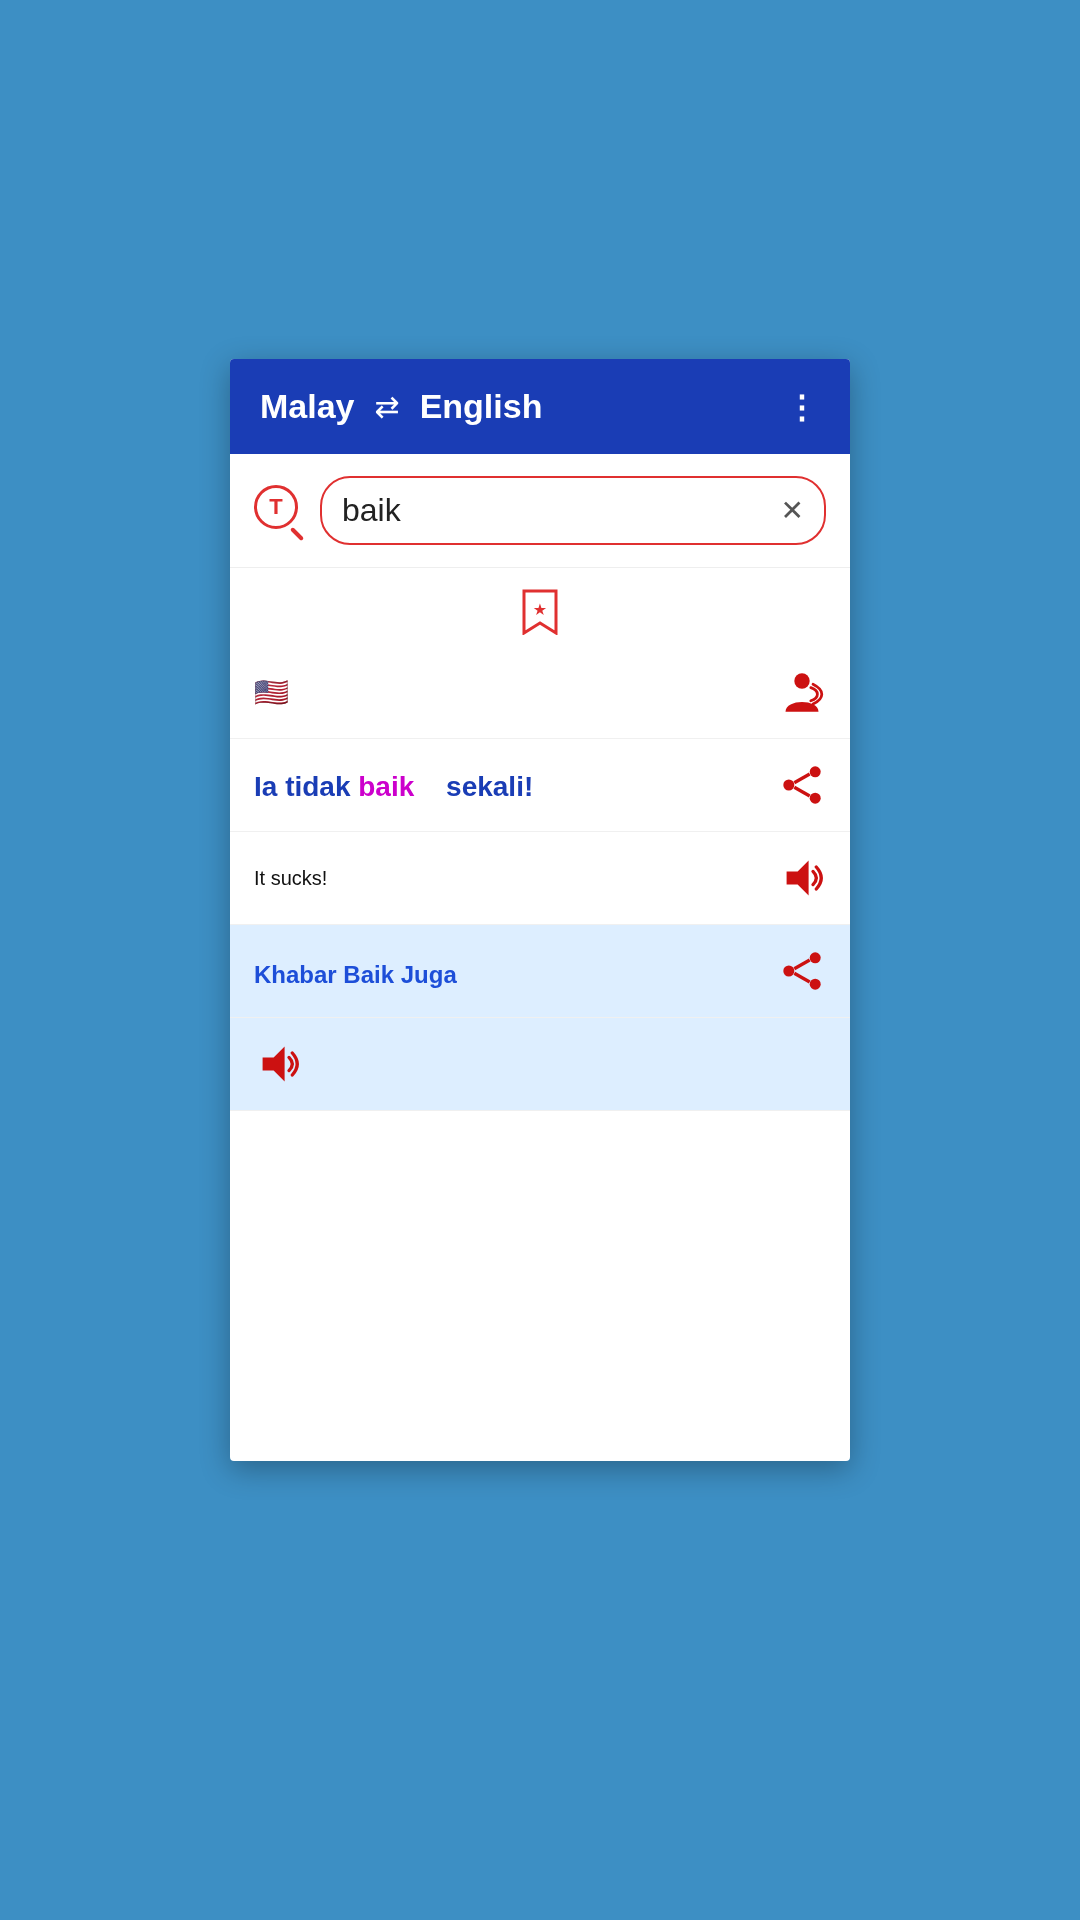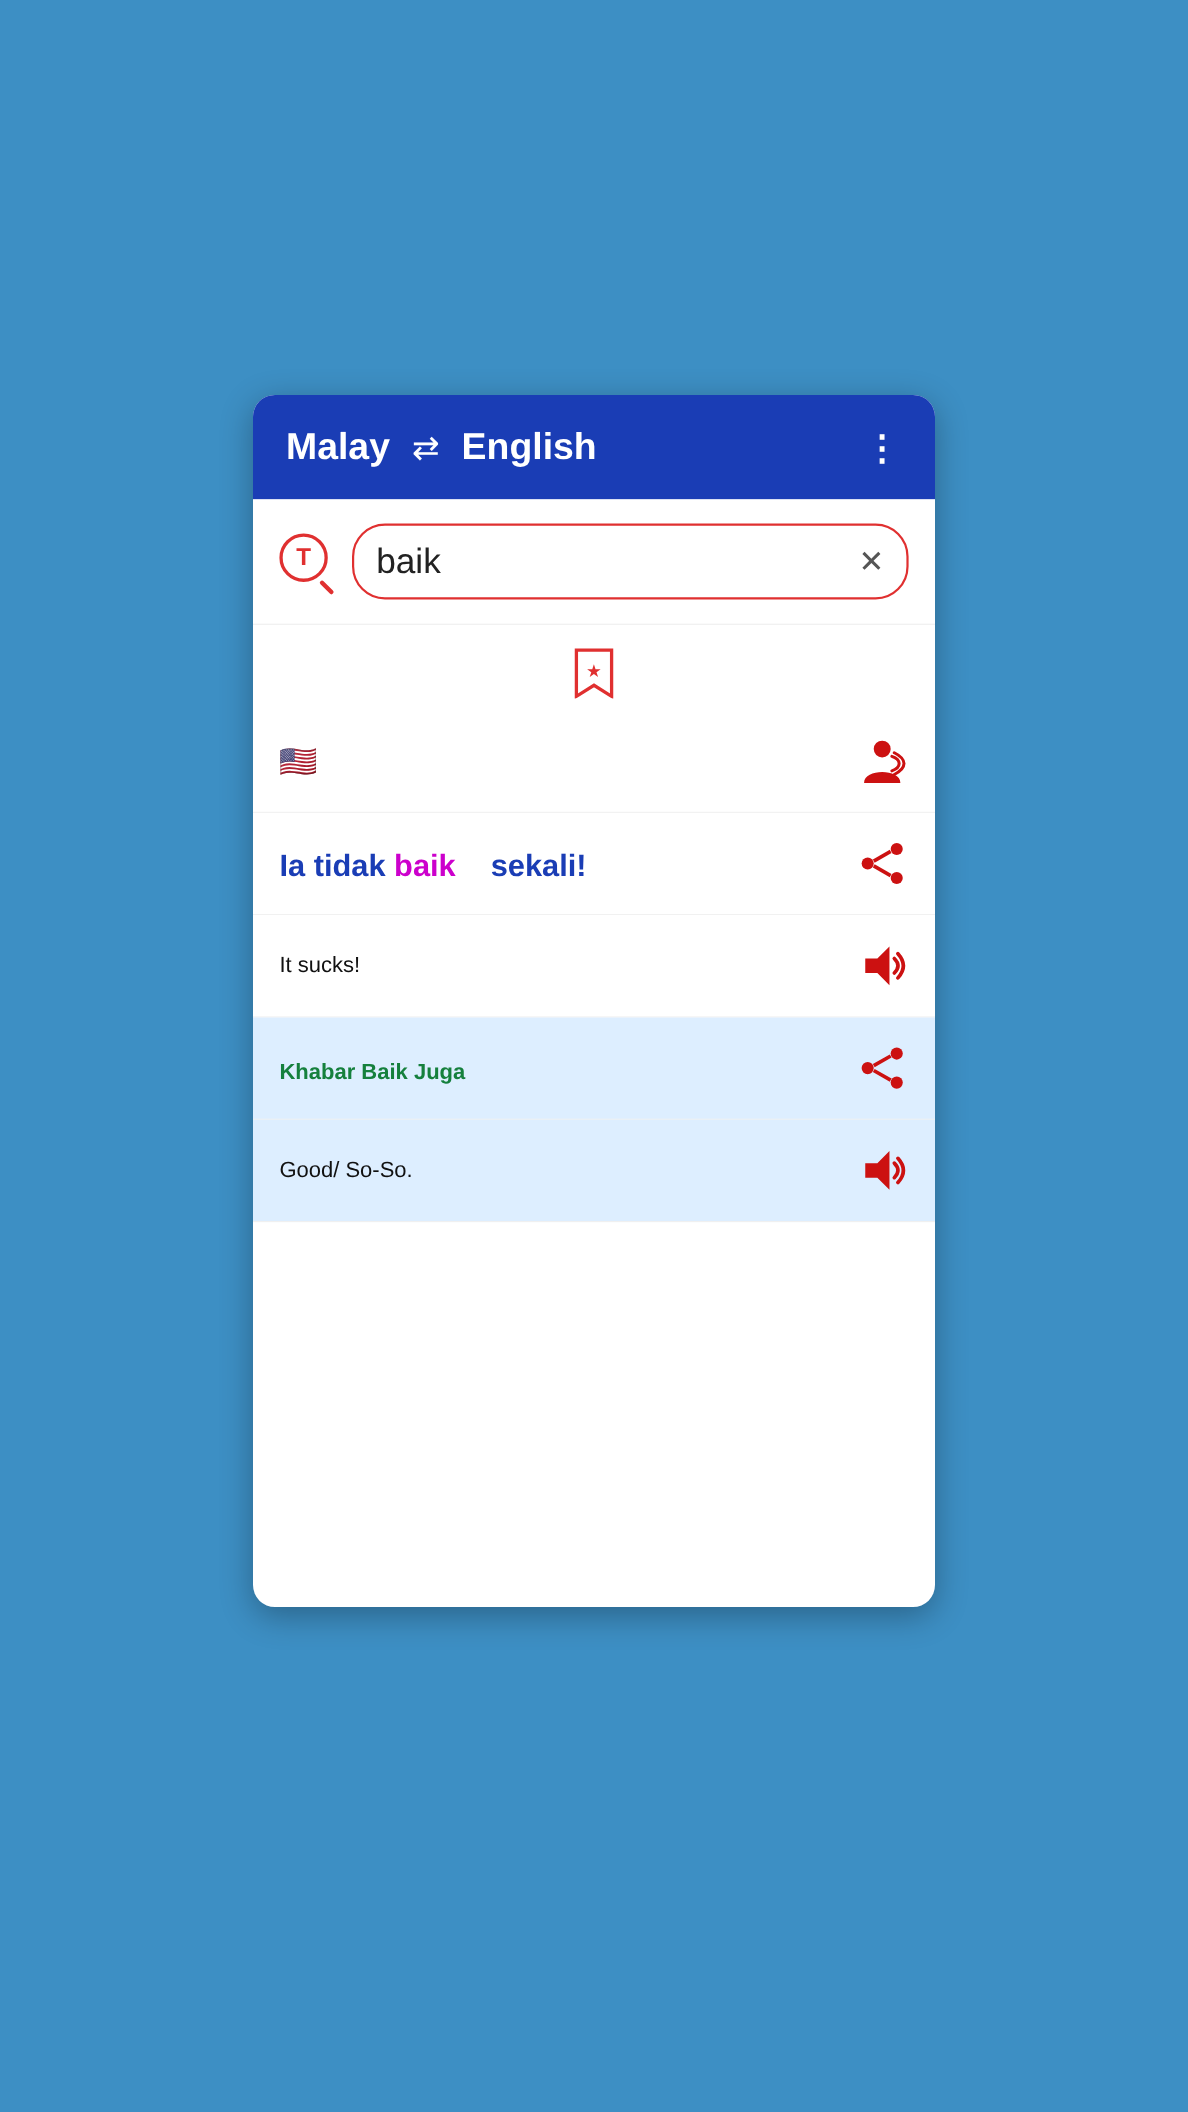--- a/index.html
+++ b/index.html
@@ -11,21 +11,21 @@
       background-color: #3d8fc4;
       display: flex;
       align-items: center;
       justify-content: center;
       font-family: 'Arial', sans-serif;
     }
 
     .app-container {
       width: 620px;
       background: white;
-      border-radius: 20px;
+      border-radius: 4px;
       overflow: hidden;
       box-shadow: 0 8px 30px rgba(0,0,0,0.3);
       margin-top: -100px;
     }
 
     
     .header {
       background-color: #1a3db5;
       padding: 28px 30px;
       display: flex;
@@ -181,22 +181,22 @@
       margin-top: 4px;
     }
 
     .result-english {
       font-size: 20px;
       color: #111;
       font-weight: 500;
     }
 
     .result-source-blue {
-      font-size: 20px;
-      color: #15803d;
+      font-size: 24px;
+      color: #1d4ed8;
       font-weight: 600;
       margin-top: 8px;
     }
 
     
     .action-icon {
       width: 48px;
       height: 48px;
       display: flex;
       align-items: center;
@@ -311,23 +311,20 @@
           <circle cx="32" cy="8" r="5" fill="#cc1111"></circle>
           <circle cx="8" cy="20" r="5" fill="#cc1111"></circle>
           <circle cx="32" cy="32" r="5" fill="#cc1111"></circle>
           <line x1="27" y1="10" x2="13" y2="18" stroke="#cc1111" stroke-width="3"></line>
           <line x1="27" y1="30" x2="13" y2="22" stroke="#cc1111" stroke-width="3"></line>
         </svg>
       </div>
     </div>
 
     <div class="result-item highlighted">
-      <div class="result-item-left">
-        <span class="result-english">Good/ So-So.</span>
-      </div>
       <div class="action-icon speaker-icon">
         <svg viewBox="0 0 40 40" width="44" height="44">
           <polygon points="6,14 16,14 26,4 26,36 16,26 6,26" fill="#cc1111"></polygon>
           <path d="M30 14 Q36 20 30 26" fill="none" stroke="#cc1111" stroke-width="3" stroke-linecap="round"></path>
           <path d="M33 10 Q42 20 33 30" fill="none" stroke="#cc1111" stroke-width="3" stroke-linecap="round"></path>
         </svg>
       </div>
     </div>
 
     <div style="height: 350px;"></div>

